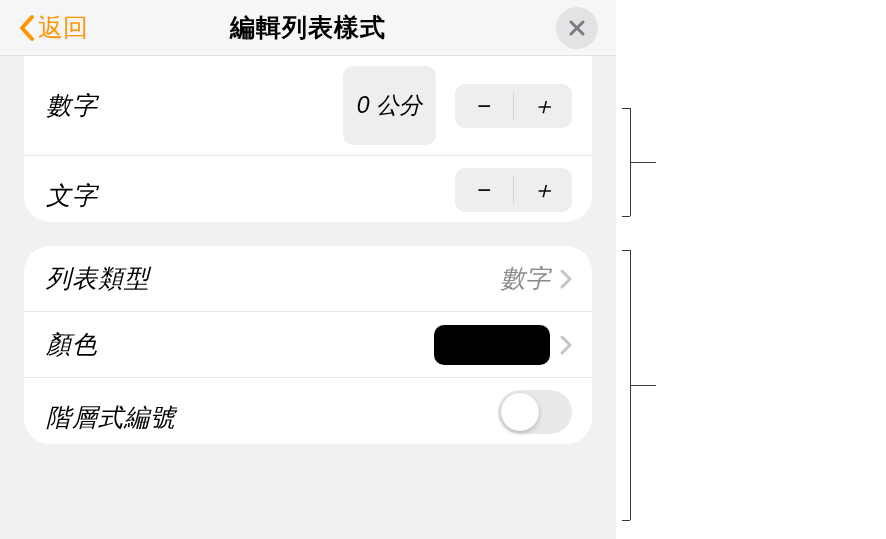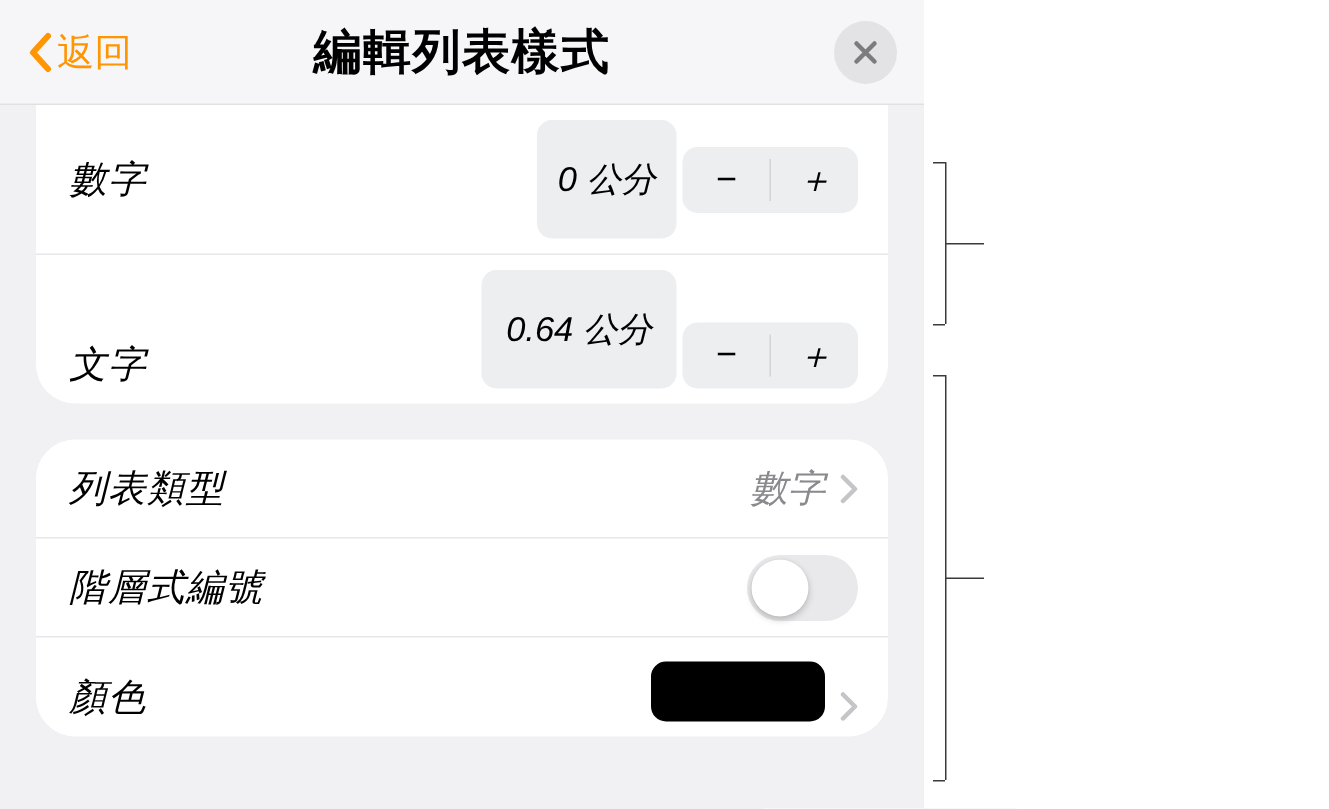--- a/index.html
+++ b/index.html
@@ -14,21 +14,21 @@
     .panel {
       position: absolute;
       left: 0;
       top: 0;
       width: 616px;
       height: 539px;
       background: #f1f1f3;
       border-radius: 0;
     }
     .header {
-      height: 70px;
+      height: 56px;
       display: flex;
       align-items: center;
       justify-content: space-between;
       padding: 0 18px;
       background: #f6f6f8;
       border-bottom: 1px solid #e1e1e3;
       position: relative;
     }
     .back {
       display: flex;
@@ -37,21 +37,21 @@
       color: #ff9500;
       font-size: 25px;
       cursor: pointer;
       font-weight: 400;
     }
     .back-chevron svg { display: block; }
     .title {
       position: absolute;
       left: 50%;
       transform: translateX(-50%);
-      font-size: 32px;
+      font-size: 25px;
       font-weight: 600;
       color: #000;
       letter-spacing: 1px;
     }
     .close-btn {
       width: 42px;
       height: 42px;
       border-radius: 50%;
       background: #e3e3e6;
       display: flex;
@@ -85,21 +85,21 @@
       font-size: 25px;
       color: #000;
       letter-spacing: 1px;
     }
     .value-box {
       background: #eceef0;
       border-radius: 10px;
       padding: 24px 14px;
       font-size: 23px;
       color: #000;
-      margin-right: 4px;
+      margin-right: 19px;
       min-width: 80px;
       text-align: center;
     }
     .value-box.wide { min-width: 130px; }
     .stepper {
       display: flex;
       background: #eceef0;
       border-radius: 10px;
       overflow: hidden;
       height: 44px;
@@ -190,54 +190,53 @@
         <div class="row-label">數字</div>
         <div class="value-box">0 公分</div>
         <div class="stepper">
           <div class="stepper-btn">−</div>
           <div class="stepper-sep"></div>
           <div class="stepper-btn">＋</div>
         </div>
       </div>
       <div class="row">
         <div class="row-label">文字</div>
-        <div class="value-box wide">0.64 公分</div>
         <div class="stepper">
           <div class="stepper-btn">−</div>
           <div class="stepper-sep"></div>
           <div class="stepper-btn">＋</div>
         </div>
       </div>
     </div>
 
     <div class="group">
       <div class="row">
         <div class="row-label">列表類型</div>
         <div class="row-value">數字</div>
         <span class="chevron-right">
           <svg width="12" height="20" viewBox="0 0 12 20">
               <path d="M2 2 L10 10 L2 18" stroke="#c5c5c9" stroke-width="3" fill="none" stroke-linecap="round" stroke-linejoin="round"></path>
             </svg>
         </span>
       </div>
       <div class="row">
-        <div class="row-label">階層式編號</div>
-        <div class="toggle">
-          <div class="toggle-knob"></div>
-        </div>
-      </div>
-      <div class="row">
         <div class="row-label">顏色</div>
         <div class="color-swatch" style="background:#000000"></div>
         <span class="chevron-right">
           <svg width="12" height="20" viewBox="0 0 12 20">
               <path d="M2 2 L10 10 L2 18" stroke="#c5c5c9" stroke-width="3" fill="none" stroke-linecap="round" stroke-linejoin="round"></path>
             </svg>
         </span>
       </div>
+      <div class="row">
+        <div class="row-label">階層式編號</div>
+        <div class="toggle">
+          <div class="toggle-knob"></div>
+        </div>
+      </div>
     </div>
 
   </div>
 </div>
 
 <div class="annot v" style="left:630px; top:108px; height:108px;"></div>
 <div class="annot h" style="left:630px; top:108px; width:8px; transform:translateX(-8px);"></div>
 <div class="annot h" style="left:630px; top:216px; width:8px; transform:translateX(-8px);"></div>
 <div class="annot h" style="left:630px; top:162px; width:26px;"></div>
 

